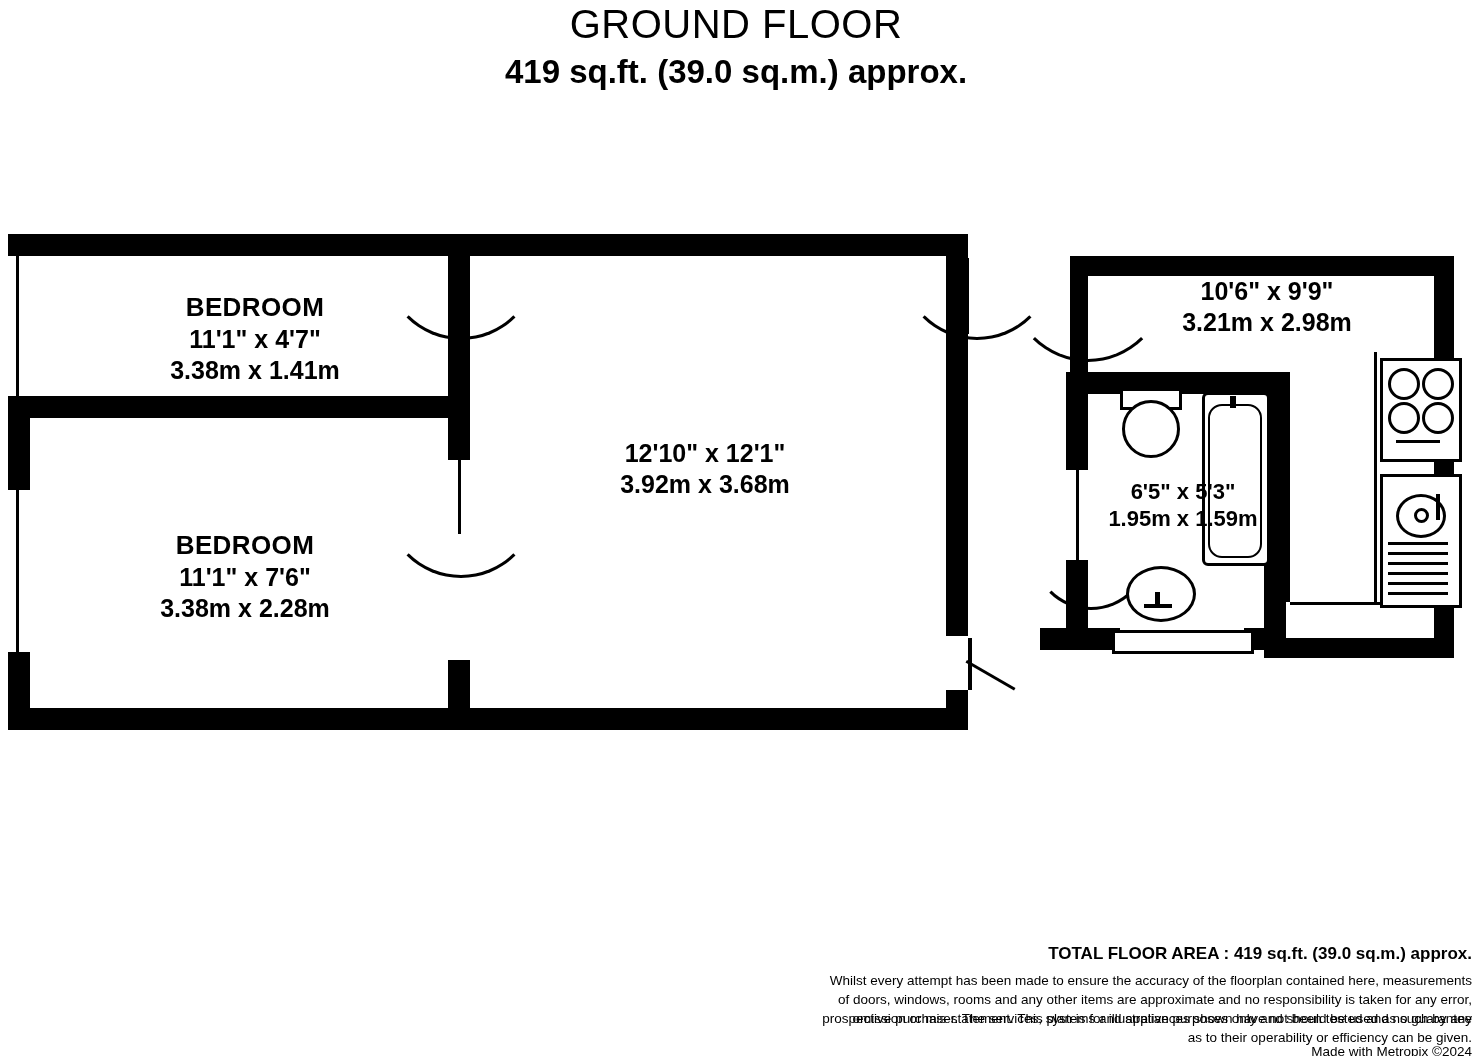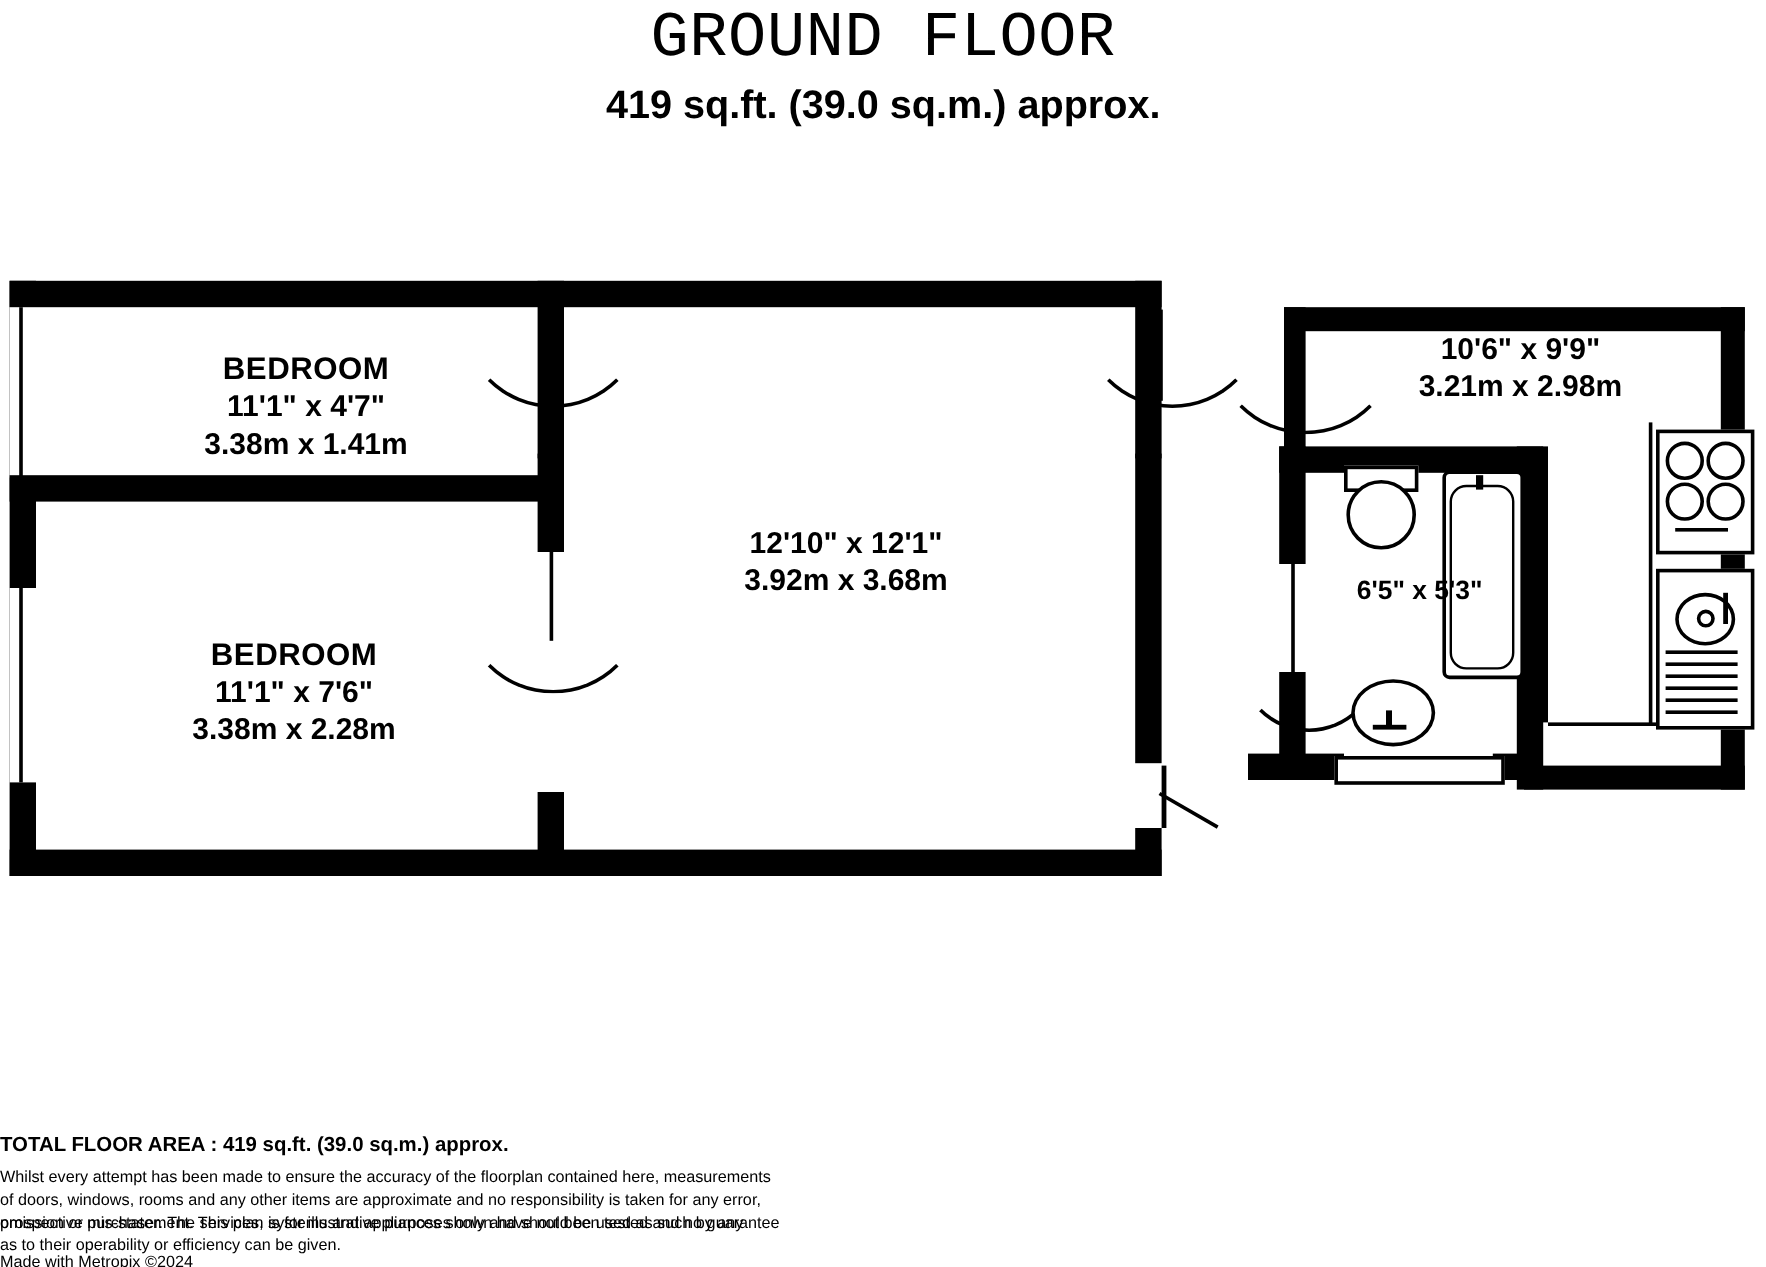--- a/index.html
+++ b/index.html
@@ -9,23 +9,22 @@
     font-family:"Liberation Sans", sans-serif;
     color:#000000;
     position:relative;
     overflow:hidden;
   }
   .title-block{
     position:absolute; top:0; left:0; width:1472px;
     text-align:center;
   }
   .title-line1{
-    font-size:53px; font-weight:400; letter-spacing:.5px;
+    font-size:40px; font-weight:400; letter-spacing:.5px;
     margin-top:2px;
-    font-family:Liberation Mono, monospace;
   }
   .title-line2{
     font-size:33px; font-weight:700; margin-top:6px;
   }
 
   
   .plan{
     position:absolute;
     left:0; top:0;
     width:1472px; height:1056px;
@@ -50,21 +49,21 @@
   
   .arc{ position:absolute; border:3px solid #000; border-radius:50%; }
 
   
   .fit-line{ position:absolute; background:#000; }
   .fit-box{ position:absolute; border:3px solid #000; background:#fff; }
   .fit-oval{ position:absolute; border:3px solid #000; background:#fff; border-radius:50%; }
 
   
   .footer{
-    position:absolute; left:0; width:1472px; text-align:left;
+    position:absolute; left:0; width:1472px; text-align:right;
   }
   .total{ font-size:17px; font-weight:bold; top:0; }
   .disc{ font-size:13.5px; line-height:1.42; }
   .made{ font-size:13.5px; }
 </style>
 </head>
 <body>
 
 <div class="title-block">
   <div class="title-line1">GROUND FLOOR</div>
@@ -180,20 +179,21 @@
   </div>
 
 
   <div class="label" style="left:1102px; top:276px; width:330px;">
     <div class="d1">10'6"  x 9'9"</div>
     <div class="d2">3.21m  x 2.98m</div>
   </div>
 
   <div class="label small" style="left:1018px; top:478px; width:330px;">
     <div class="d1">6'5"  x 5'3"</div>
+    <div class="d2">1.95m  x 1.59m</div>
   </div>
 
 </div>
 
 <div class="footer total" style="top:944px;">TOTAL FLOOR AREA : 419 sq.ft. (39.0 sq.m.) approx.</div>
 <div class="footer disc" style="top:971px;">Whilst every attempt has been made to ensure the accuracy of the floorplan contained here, measurements</div>
 <div class="footer disc" style="top:990px;">of doors, windows, rooms and any other items are approximate and no responsibility is taken for any error,</div>
 <div class="footer disc" style="top:1009px;">omission or mis-statement. This plan is for illustrative purposes only and should be used as such by any</div>
 
 <div class="footer disc" style="top:1009px;">prospective purchaser. The services, systems and appliances shown have not been tested and no guarantee</div>

